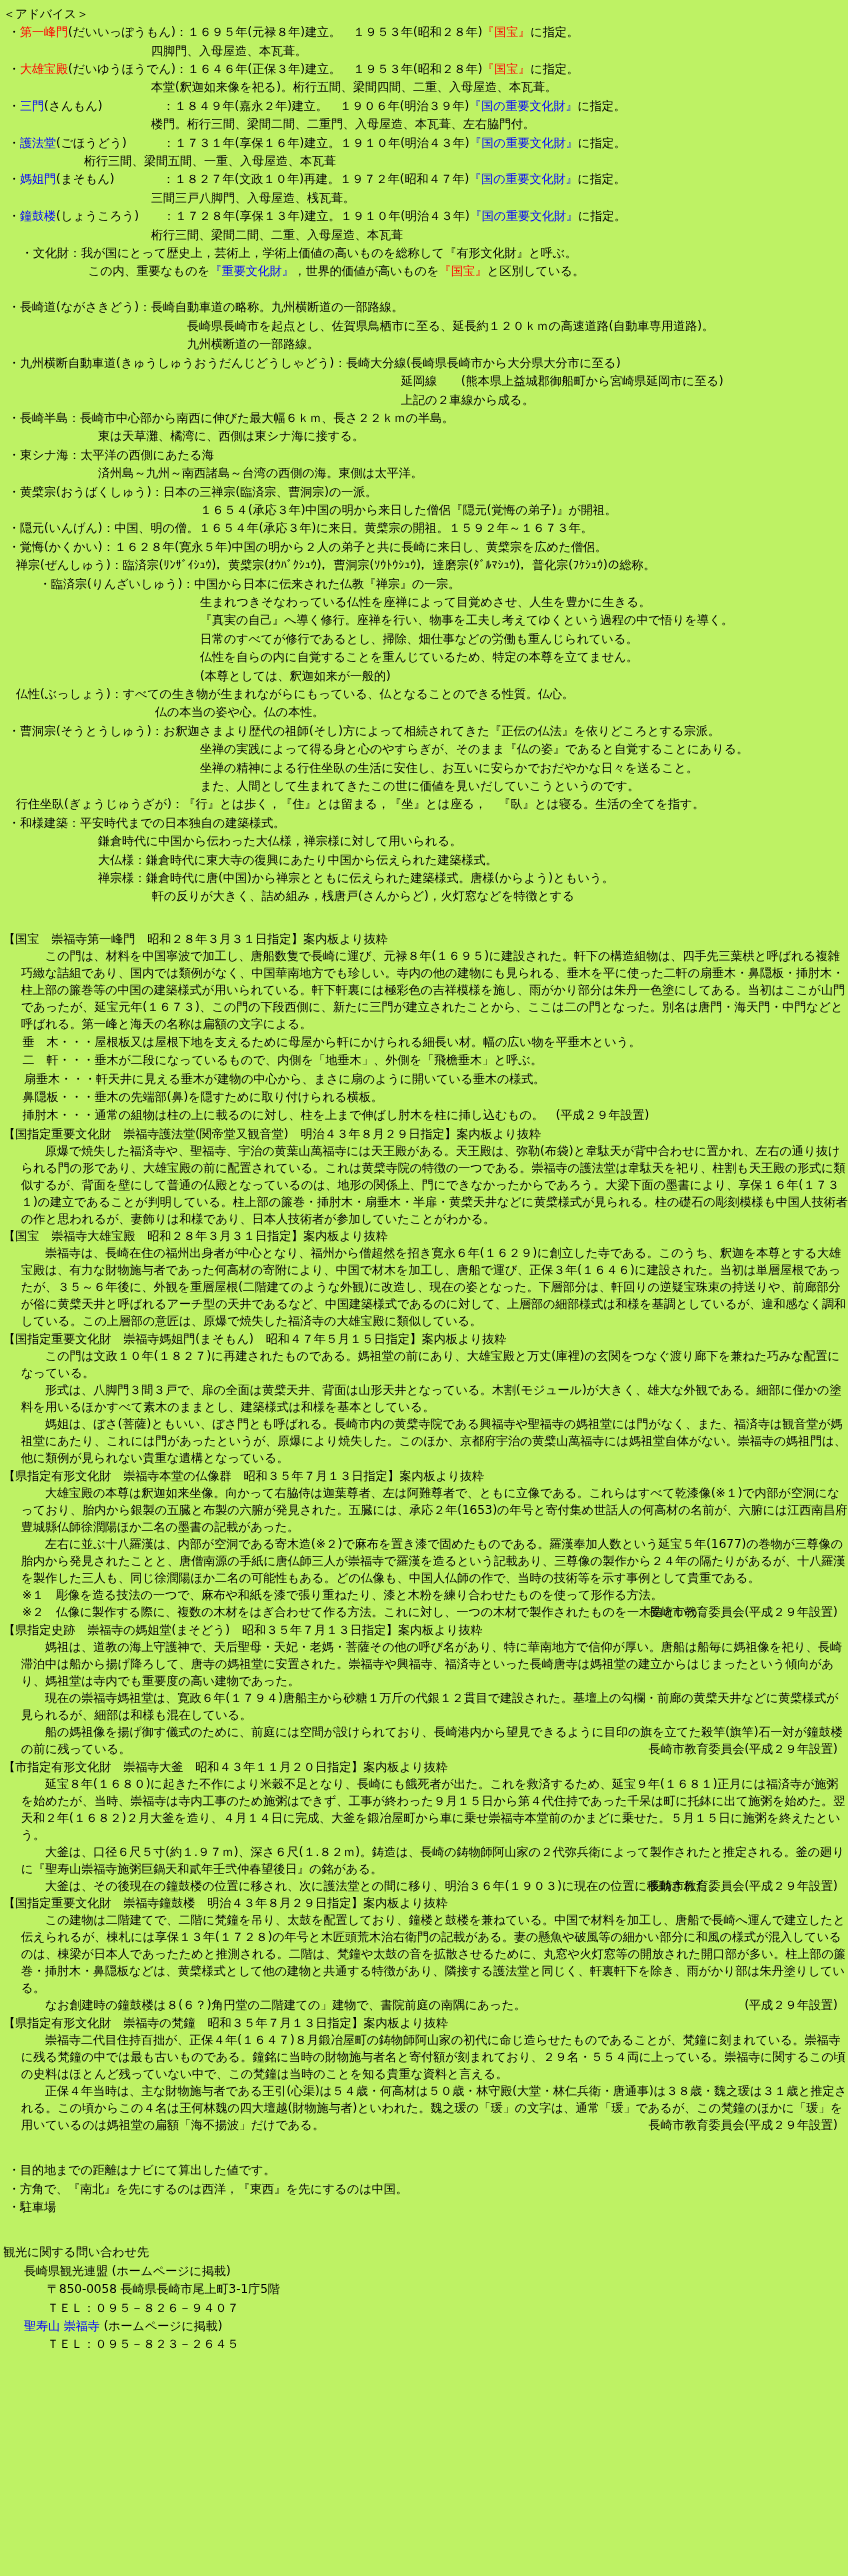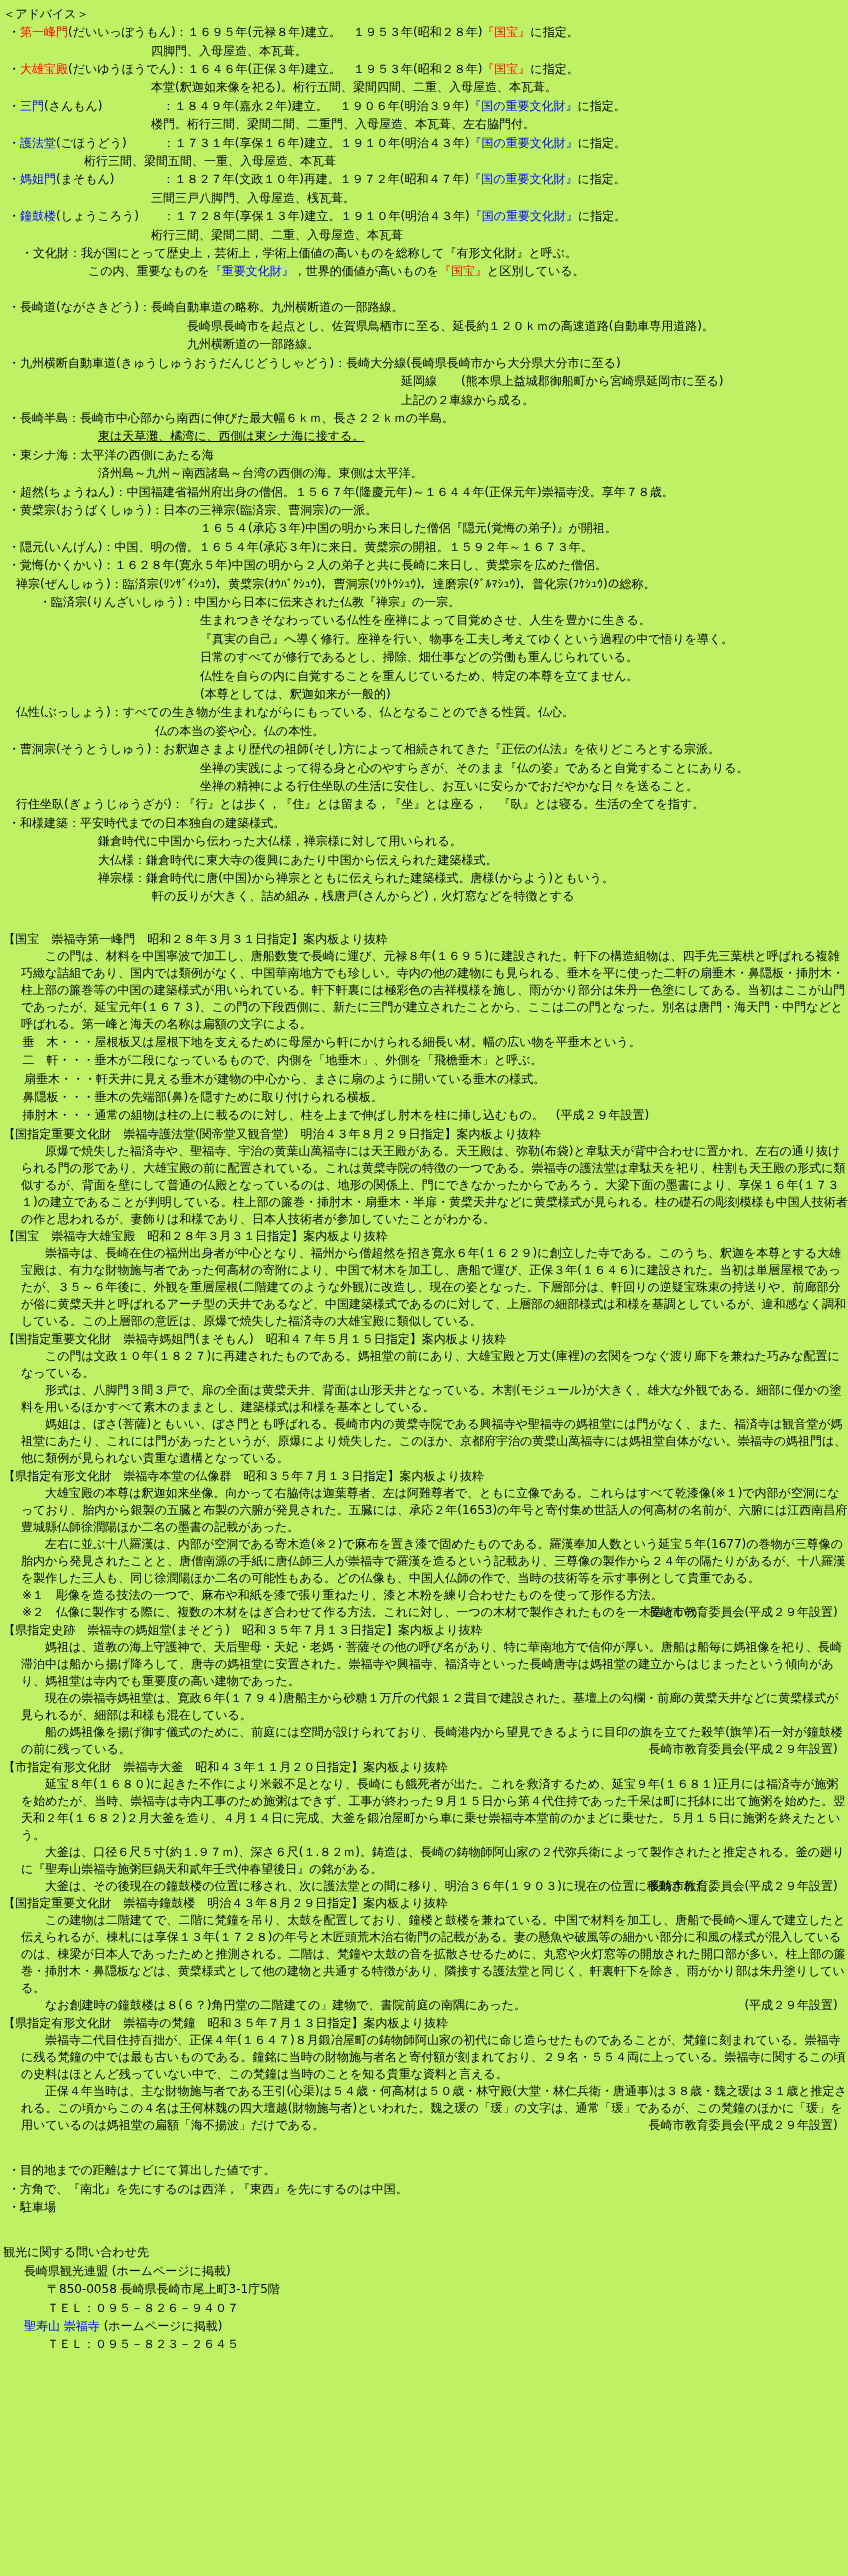--- a/index.html
+++ b/index.html
@@ -36,40 +36,40 @@
       <div class="ln" style="padding-left: 21px;"><span>・文化財：我が国にとって歴史上，芸術上，学術上価値の高いものを総称して『有形文化財』と呼ぶ。</span></div>
       <div class="ln" style="padding-left: 88px;"><span>この内、重要なものを</span><span class="c-b">『重要文化財』</span><span>，世界的価値が高いものを</span><span class="c-r">『国宝』</span><span>と区別している。</span></div>
       <div style="height: 17.6px;"></div>
       <div class="ln" style="padding-left: 8px;"><span>・長崎道(ながさきどう)：長崎自動車道の略称。九州横断道の一部路線。</span></div>
       <div class="ln" style="padding-left: 187px;"><span>長崎県長崎市を起点とし、佐賀県鳥栖市に至る、延長約１２０ｋｍの高速道路(自動車専用道路)。</span></div>
       <div class="ln" style="padding-left: 187px;"><span>九州横断道の一部路線。</span></div>
       <div class="ln" style="padding-left: 8px;"><span>・九州横断自動車道(きゅうしゅうおうだんじどうしゃどう)：長崎大分線(長崎県長崎市から大分県大分市に至る)</span></div>
       <div class="ln" style="padding-left: 401px;"><span>延岡線　　(熊本県上益城郡御船町から宮崎県延岡市に至る)</span></div>
       <div class="ln" style="padding-left: 401px;"><span>上記の２車線から成る。</span></div>
       <div class="ln" style="padding-left: 8px;"><span>・長崎半島：長崎市中心部から南西に伸びた最大幅６ｋｍ、長さ２２ｋｍの半島。</span></div>
-      <div class="ln" style="padding-left: 98px; text-decoration: underline;"><span>東は天草灘、橘湾に、西側は東シナ海に接する。</span></div>
+      <div class="ln" style="padding-left: 98px;"><span>東は天草灘、橘湾に、西側は東シナ海に接する。</span></div>
       <div class="ln" style="padding-left: 8px;"><span>・東シナ海：太平洋の西側にあたる海</span></div>
       <div class="ln" style="padding-left: 98px;"><span>済州島～九州～南西諸島～台湾の西側の海。東側は太平洋。</span></div>
-      <div class="ln" style="padding-left: 8px;"><span>・超然(ちょうねん)：中国福建省福州府出身の僧侶。１５６７年(隆慶元年)～１６４４年(正保元年)崇福寺没。享年７８歳。</span></div>
       <div class="ln" style="padding-left: 8px;"><span>・黄檗宗(おうばくしゅう)：日本の三禅宗(臨済宗、曹洞宗)の一派。</span></div>
       <div class="ln" style="padding-left: 200px;"><span>１６５４(承応３年)中国の明から来日した僧侶『隠元(覚悔の弟子)』が開祖。</span></div>
       <div class="ln" style="padding-left: 8px;"><span>・隠元(いんげん)：中国、明の僧。１６５４年(承応３年)に来日。黄檗宗の開祖。１５９２年～１６７３年。</span></div>
       <div class="ln" style="padding-left: 8px;"><span>・覚悔(かくかい)：１６２８年(寛永５年)中国の明から２人の弟子と共に長崎に来日し、黄檗宗を広めた僧侶。</span></div>
       <div class="ln" style="padding-left: 16px;"><span>禅宗(ぜんしゅう)：臨済宗(ﾘﾝｻﾞｲｼｭｳ)，黄檗宗(ｵｳﾊﾞｸｼｭｳ)，曹洞宗(ｿｳﾄｳｼｭｳ)，達磨宗(ﾀﾞﾙﾏｼｭｳ)，普化宗(ﾌｹｼｭｳ)の総称。</span></div>
       <div class="ln" style="padding-left: 8px; margin-left: 31px;"><span>・臨済宗(りんざいしゅう)：中国から日本に伝来された仏教『禅宗』の一宗。</span></div>
       <div class="ln" style="padding-left: 200px;"><span>生まれつきそなわっている仏性を座禅によって目覚めさせ、人生を豊かに生きる。</span></div>
       <div class="ln" style="padding-left: 200px;"><span>『真実の自己』へ導く修行。座禅を行い、物事を工夫し考えてゆくという過程の中で悟りを導く。</span></div>
       <div class="ln" style="padding-left: 200px;"><span>日常のすべてが修行であるとし、掃除、畑仕事などの労働も重んじられている。</span></div>
       <div class="ln" style="padding-left: 200px;"><span>仏性を自らの内に自覚することを重んじているため、特定の本尊を立てません。</span></div>
       <div class="ln" style="padding-left: 200px;"><span>(本尊としては、釈迦如来が一般的)</span></div>
       <div class="ln" style="padding-left: 16px;"><span>仏性(ぶっしょう)：すべての生き物が生まれながらにもっている、仏となることのできる性質。仏心。</span></div>
       <div class="ln" style="padding-left: 155px;"><span>仏の本当の姿や心。仏の本性。</span></div>
       <div class="ln" style="padding-left: 8px;"><span>・曹洞宗(そうとうしゅう)：お釈迦さまより歴代の祖師(そし)方によって相続されてきた『正伝の仏法』を依りどころとする宗派。</span></div>
       <div class="ln" style="padding-left: 200px;"><span>坐禅の実践によって得る身と心のやすらぎが、そのまま『仏の姿』であると自覚することにありる。</span></div>
       <div class="ln" style="padding-left: 200px;"><span>坐禅の精神による行住坐臥の生活に安住し、お互いに安らかでおだやかな日々を送ること。</span></div>
+      <div class="ln" style="padding-left: 200px;"><span>また、人間として生まれてきたこの世に価値を見いだしていこうというのです。</span></div>
       <div class="ln" style="padding-left: 16px;"><span>行住坐臥(ぎょうじゅうざが)：『行』とは歩く，『住』とは留まる，『坐』とは座る，　『臥』とは寝る。生活の全てを指す。</span></div>
       <div class="ln" style="padding-left: 8px;"><span>・和様建築：平安時代までの日本独自の建築様式。</span></div>
       <div class="ln" style="padding-left: 98px;"><span>鎌倉時代に中国から伝わった大仏様，禅宗様に対して用いられる。</span></div>
       <div class="ln" style="padding-left: 98px;"><span>大仏様：鎌倉時代に東大寺の復興にあたり中国から伝えられた建築様式。</span></div>
       <div class="ln" style="padding-left: 98px;"><span>禅宗様：鎌倉時代に唐(中国)から禅宗とともに伝えられた建築様式。唐様(からよう)ともいう。</span></div>
       <div class="ln" style="padding-left: 152px;"><span>軒の反りが大きく、詰め組み，桟唐戸(さんからど)，火灯窓などを特徴とする</span></div>
       <div style="height: 24px;"></div>
       <div class="ln head"><span>【国宝　崇福寺第一峰門　昭和２８年３月３１日指定】案内板より抜粋</span></div>
       <div class="ln para" style="padding-left: 21px; text-indent: 24px;"><span>この門は、材料を中国寧波で加工し、唐船数隻で長崎に運び、元禄８年(１６９５)に建設された。軒下の構造組物は、四手先三葉栱と呼ばれる複雑巧緻な詰組であり、国内では類例がなく、中国華南地方でも珍しい。寺内の他の建物にも見られる、垂木を平に使った二軒の扇垂木・鼻隠板・挿肘木・柱上部の簾巻等の中国の建築様式が用いられている。軒下軒裏には極彩色の吉祥模様を施し、雨がかり部分は朱丹一色塗にしてある。当初はここが山門であったが、延宝元年(１６７３)、この門の下段西側に、新たに三門が建立されたことから、ここは二の門となった。別名は唐門・海天門・中門などと呼ばれる。第一峰と海天の名称は扁額の文字による。</span></div>
       <div class="ln" style="padding-left: 22.5px;"><span>垂　木・・・屋根板又は屋根下地を支えるために母屋から軒にかけられる細長い材。幅の広い物を平垂木という。</span></div>

